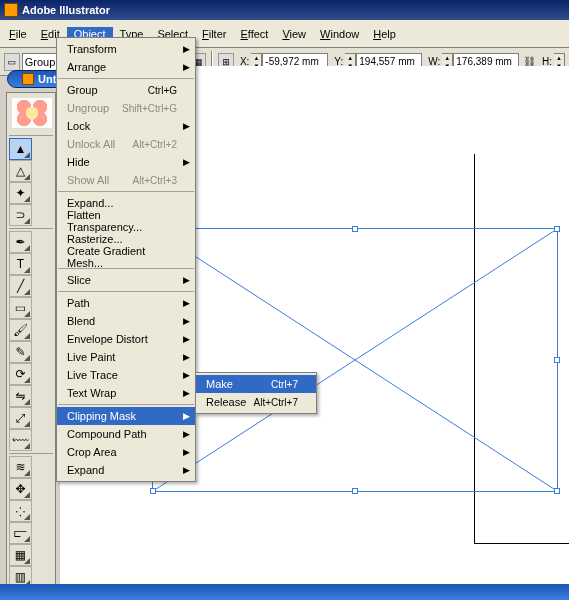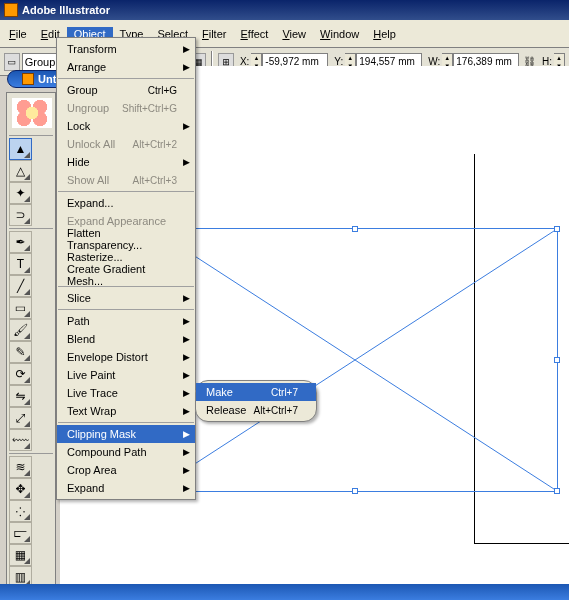--- a/index.html
+++ b/index.html
@@ -237,23 +237,20 @@
       <span class="arr">▶</span>
     </div>
     <div class="row dis">
       <span>Show All</span>
       <span class="sc">Alt+Ctrl+3</span>
     </div>
     <hr>
     <div class="row">
       <span>Expand...</span>
     </div>
-    <div class="row dis">
-      <span>Expand Appearance</span>
-    </div>
     <div class="row">
       <span>Flatten Transparency...</span>
     </div>
     <div class="row">
       <span>Rasterize...</span>
     </div>
     <div class="row">
       <span>Create Gradient Mesh...</span>
     </div>
     <hr>
@@ -297,21 +294,21 @@
     </div>
     <div class="row">
       <span>Crop Area</span>
       <span class="arr">▶</span>
     </div>
     <div class="row">
       <span>Expand</span>
       <span class="arr">▶</span>
     </div>
   </div>
-<div class="submenu menu" id="submenu" style="top: 380px; border-radius: 13px;">
+<div class="submenu menu" id="submenu" style="top: 372px;">
     <div class="row hl">
       <span>Make</span>
       <span class="sc">Ctrl+7</span>
     </div>
     <div class="row">
       <span>Release</span>
       <span class="sc">Alt+Ctrl+7</span>
     </div>
   </div>
 

